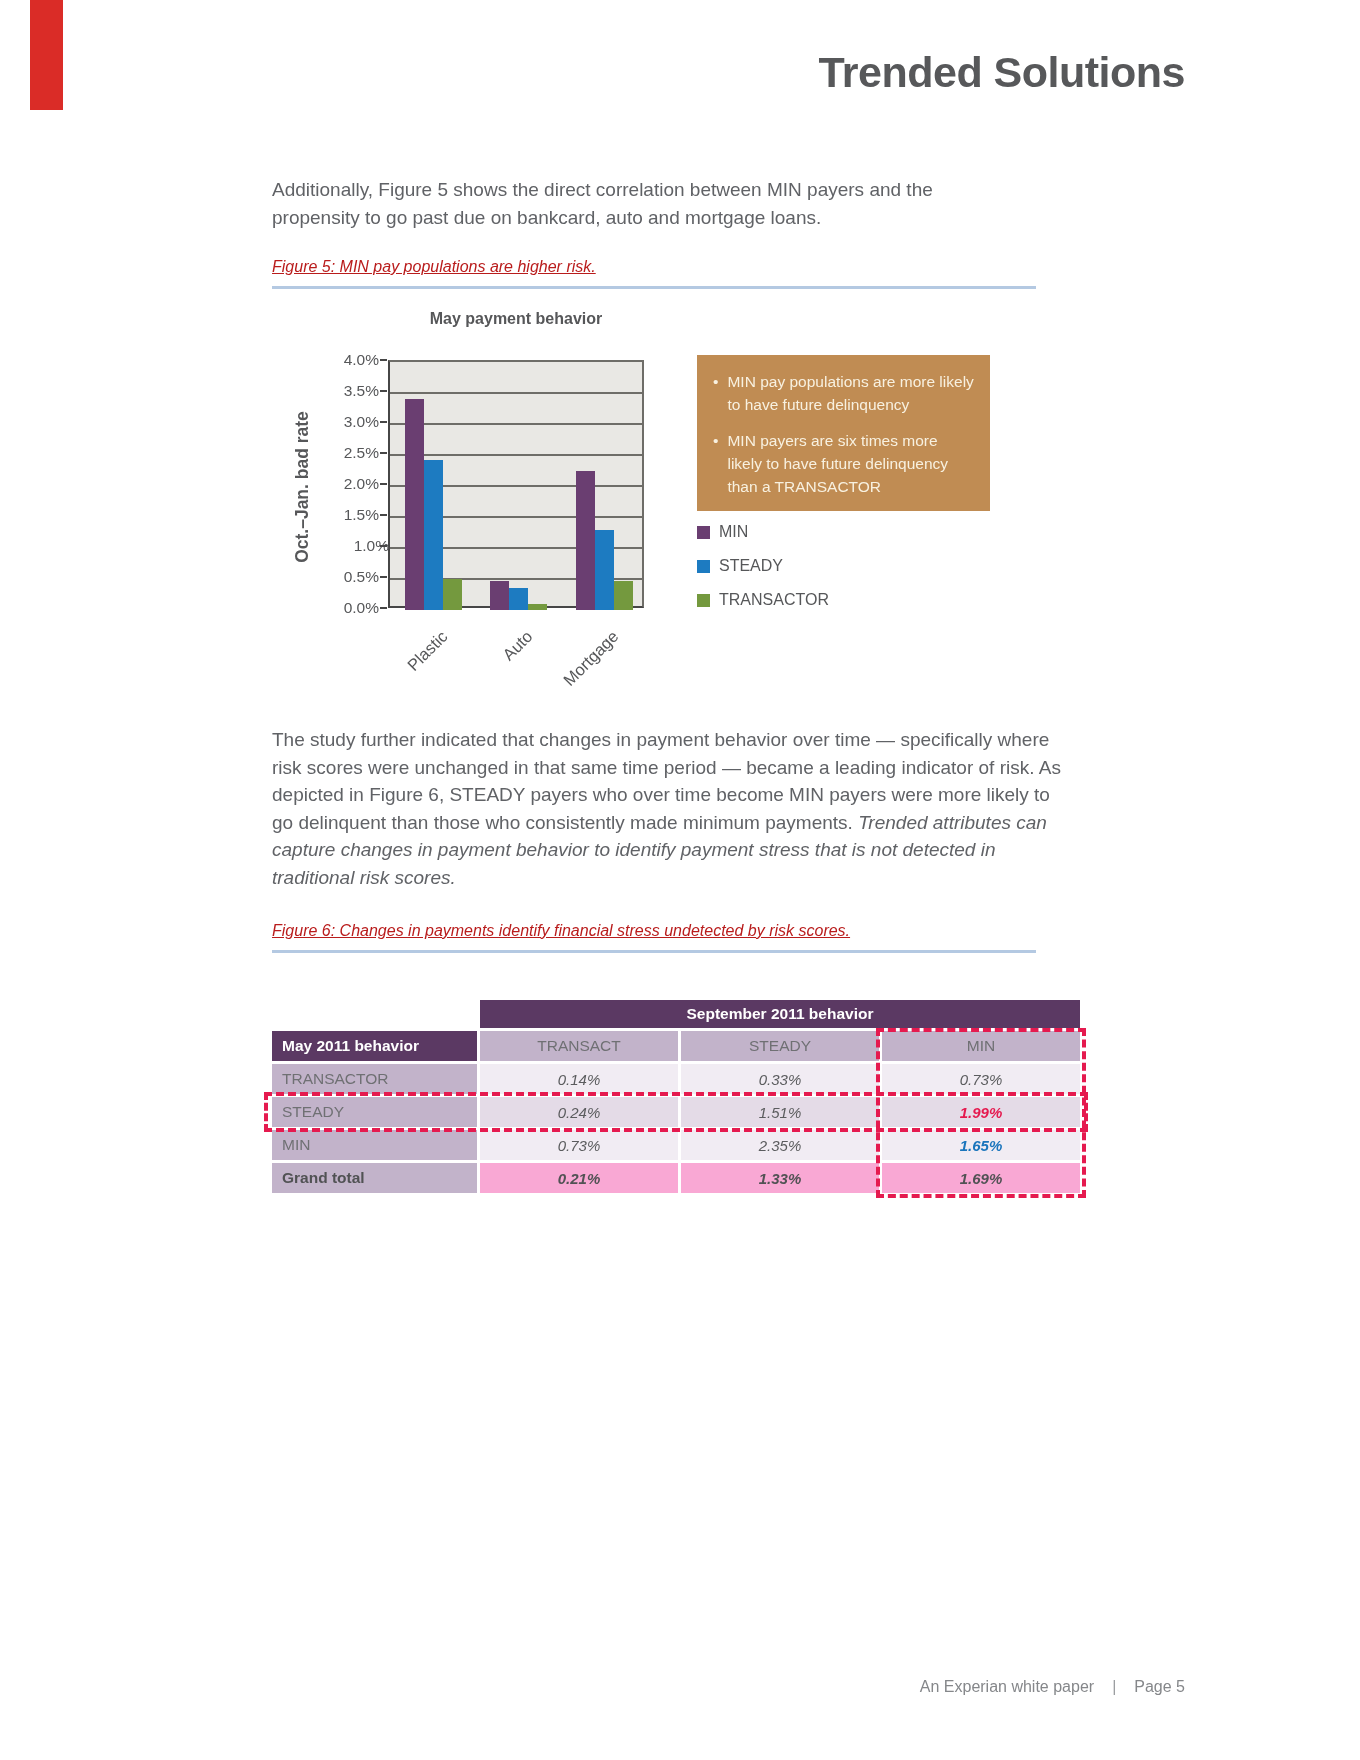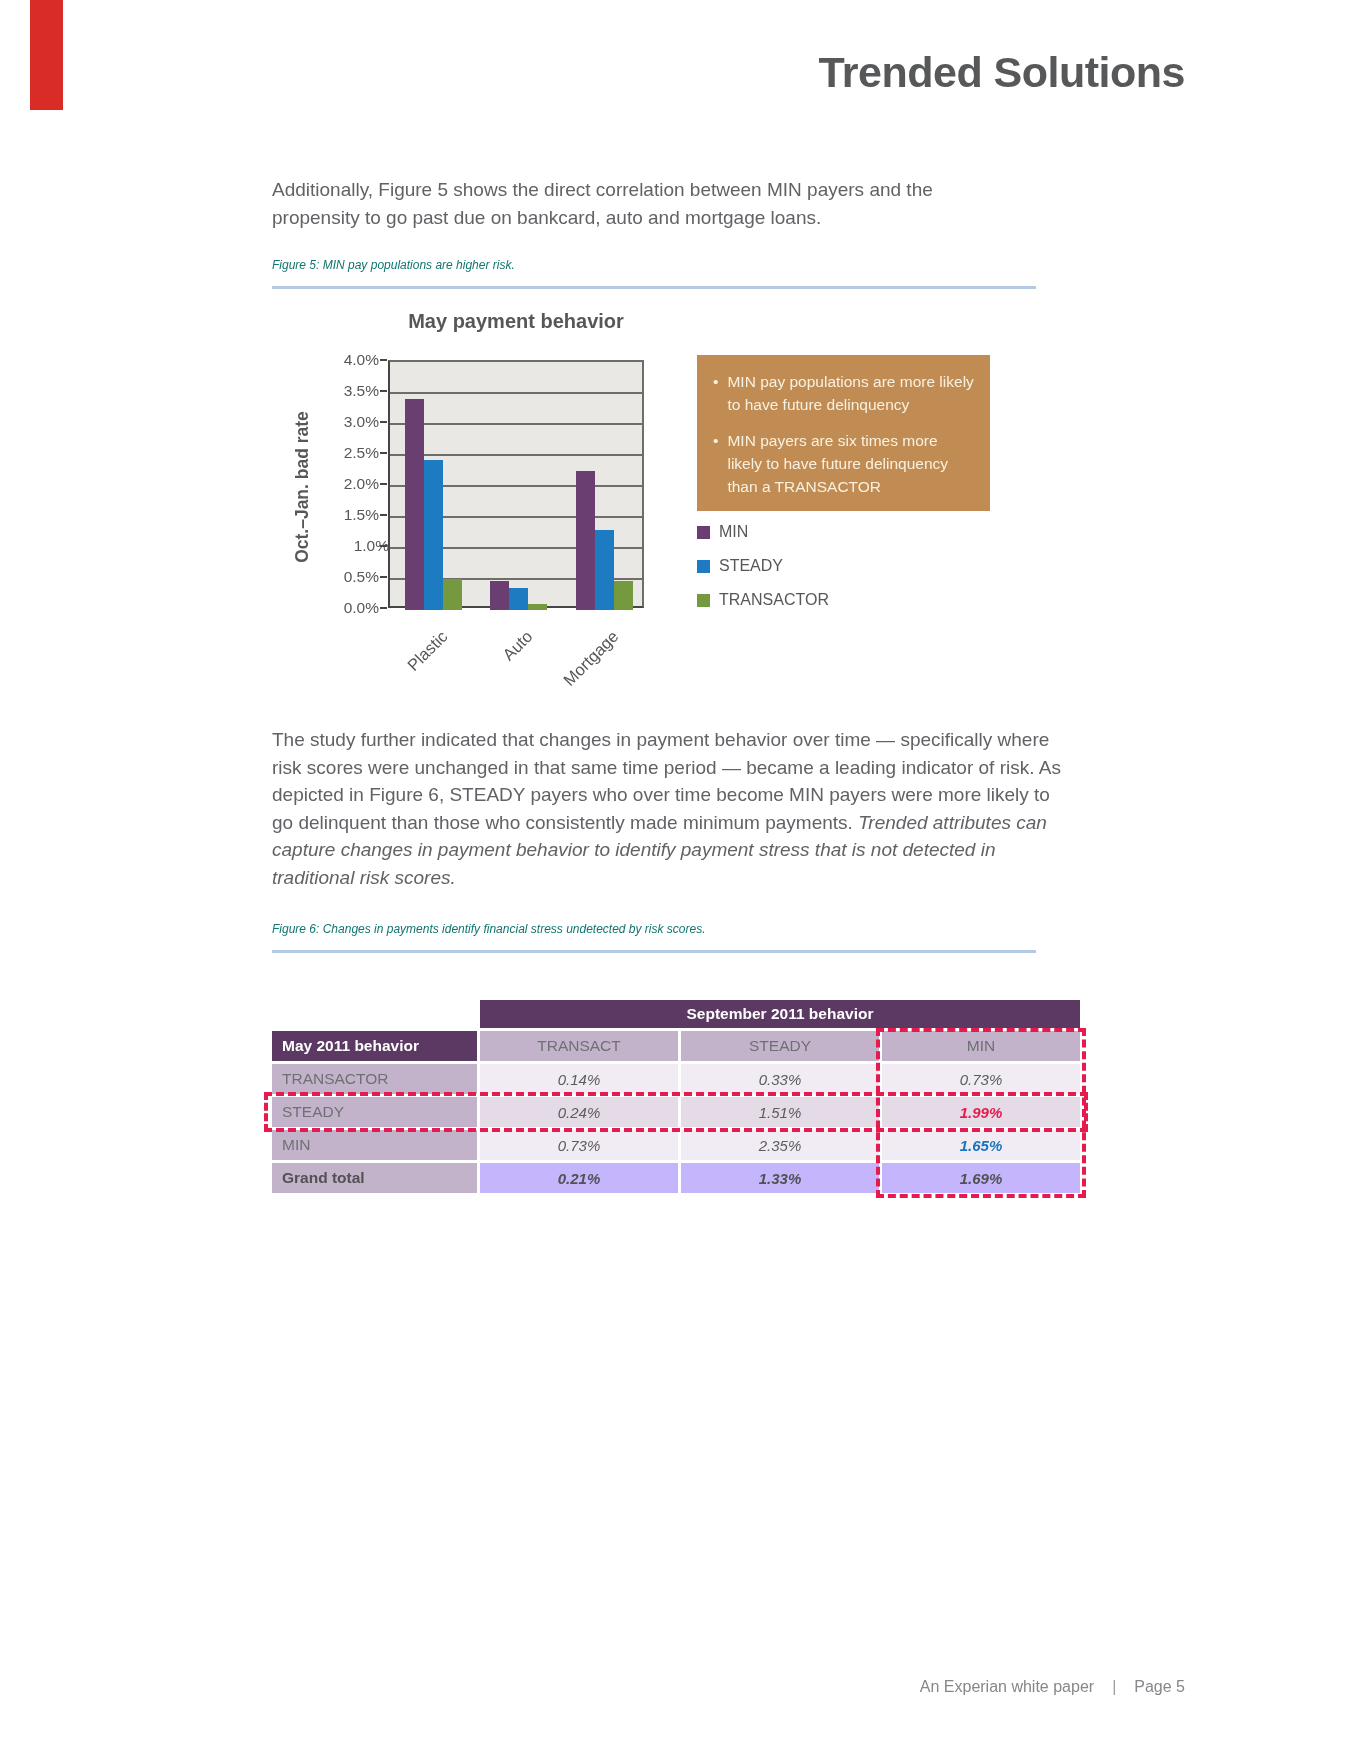--- a/index.html
+++ b/index.html
@@ -10,28 +10,28 @@
   }
   .corner-tab { position:absolute; left:30px; top:0; width:33px; height:110px; background:#da2c27; }
   .page-title {
     position:absolute; top:48px; right:63px; font-size:43px; font-weight:bold;
     color:#57585a; letter-spacing:-0.5px;
   }
   .para { position:absolute; left:272px; font-size:19px; line-height:27.5px; color:#606266; }
   #intro { top:176px; width:745px; }
   #body2 { top:726px; width:790px; }
   .fig-caption {
-    position:absolute; left:272px; font-size:12px; font-style:italic; color:#0f766e;
+    position:absolute; left:272px; font-size:16px; font-style:italic; color:#b91c1c;text-decoration:underline;
   }
   .cap-rule { position:absolute; left:272px; width:764px; height:3px; background:#b4c9e2; }
 
   
   .chart { position:absolute; left:272px; top:300px; width:800px; height:410px; }
   .chart-title { position:absolute; left:106px; top:10px; width:276px; text-align:center;
-    font-size:20px; font-weight:bold; color:#565759; }
+    font-size:16px; font-weight:bold; color:#565759; }
   .y-axis-label { position:absolute; left:30px; top:187px; transform:translate(-50%,-50%) rotate(-90deg);
     white-space:nowrap; font-weight:bold; font-size:17.5px; color:#565759; }
   .plot { position:absolute; left:116px; top:60px; width:256px; height:248px;
     background:#e9e8e4; border:2px solid #6e6d68; border-left:2px solid #464646;
     border-bottom:2px solid #464646; }
   .gridline { position:absolute; left:0; width:100%; height:2px; background:#6e6d68; }
   .bar { position:absolute; width:19px; }
   .ytick-label { position:absolute; left:27px; width:80px; text-align:right;
     font-size:15.5px; color:#565759; }
   .ytick-mark { position:absolute; left:108px; width:7px; height:2px; background:#464646; }
@@ -54,21 +54,21 @@
   .t-banner { margin-left:208px; width:600px; height:28px; background:#5b3963; color:#ffffff;
     font-weight:bold; font-size:15.5px; display:flex; align-items:center; justify-content:center; }
   .t-row { display:flex; gap:3px; margin-top:3px; height:30px; }
   .cell { display:flex; align-items:center; font-size:15.5px; }
   .corner { width:205px; background:#5b3963; color:#ffffff; font-weight:bold; padding-left:10px; }
   .colhead { width:198px; background:#c2b3ca; color:#6f7073; justify-content:center; }
   .lbl { width:205px; background:#c2b3ca; color:#6f7073; padding-left:10px; }
   .data { width:198px; justify-content:center; font-size:15px; color:#5b5c5e;font-style:italic; }
   .r-light .data { background:#f1ecf3; }
   .r-med .data { background:#e4dbe7; }
-  .r-total .data { background:#c4b5fd; font-weight:bold; color:#515254; }
+  .r-total .data { background:#f9a8d4; font-weight:bold; color:#515254; }
   .r-total .lbl { font-weight:bold; color:#515254; }
   .val-red { color:#e51a4f !important; font-weight:bold; }
   .val-blue { color:#1b75bc !important; font-weight:bold; }
   .hl-box { position:absolute; border:4px dashed #e51a4f; pointer-events:none; }
   .min-col-box { left:604px; top:28px; width:210px; height:170px; }
   .steady-row-box { left:-8px; top:92px; width:824px; height:40px; }
 
   
   .footer { position:absolute; top:1678px; right:63px; display:flex; align-items:center;
     font-size:16px; color:#85878a;margin-left:8px; }

